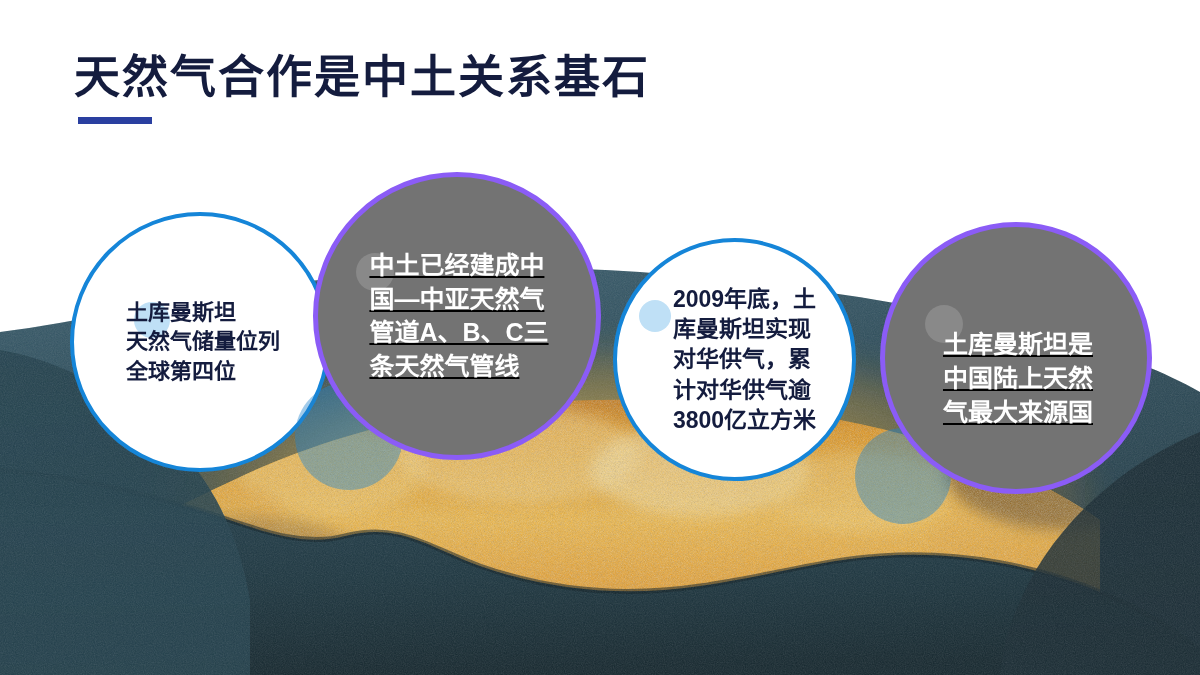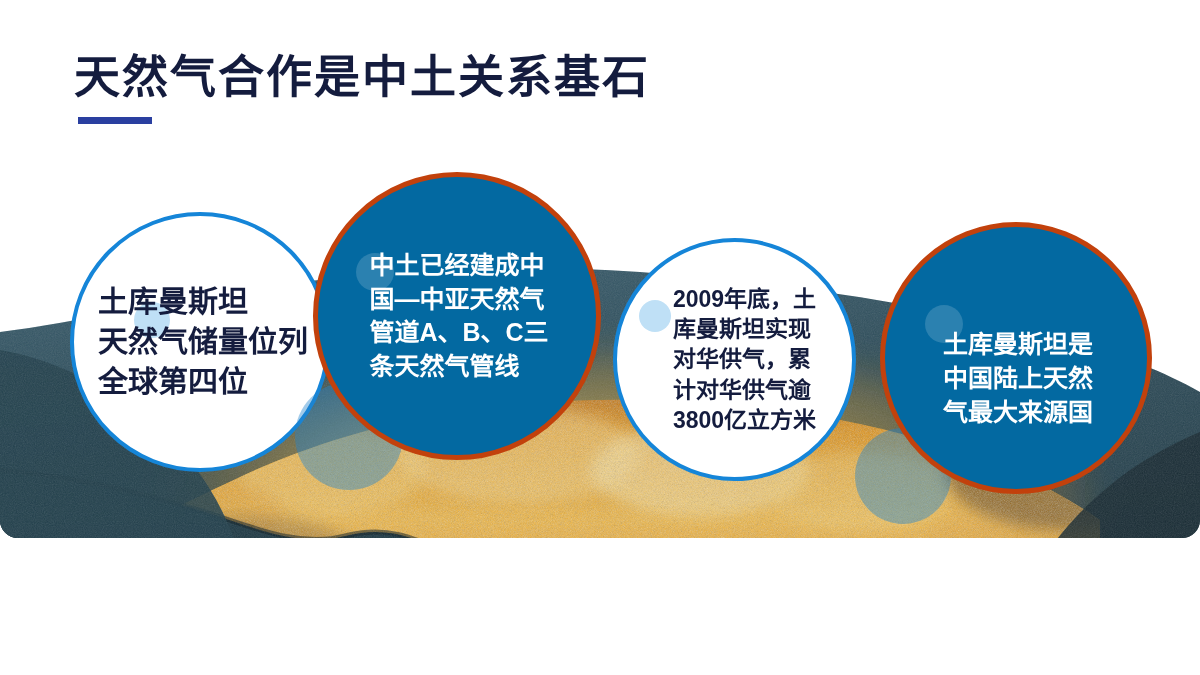--- a/index.html
+++ b/index.html
@@ -3,25 +3,24 @@
 <meta charset="utf-8">
 <style>
   html, body {
     margin: 0;
     padding: 0;
     background: #ffffff;
   }
   #stage {
     position: relative;
     width: 1200px;
-    height: 538px;
+    height: 675px;
     overflow: hidden;
     background: #ffffff;
     font-family: "Liberation Sans", "DejaVu Sans", sans-serif;
-    border-radius: 18px;
   }
 
   
   .photo-wrap {
     position: absolute;
     left: 0; top: 0;
     width: 1200px; height: 675px;
     overflow: hidden;
     z-index: 1;
   }
@@ -110,29 +109,30 @@
   
   .bubble.light {
     background: #ffffff;
     border: 4px solid #1585d8;
   }
   .bubble.light .bubble-text { color: #141c3e; }
   .bubble.light .dot { background: #bfe0f6; }
 
   
   .bubble.solid {
-    background: #0369a1;
-    border: 5px solid #c2410c;
+    background: #737373;
+    border: 5px solid #8b5cf6;
+    text-decoration: underline;
   }
   .bubble.solid .bubble-text { color: #ffffff; }
   .bubble.solid .dot { background: rgba(255,255,255,.16); }
 
   
   #bubble-1 { left: 70px;  top: 212px; width: 260px; height: 260px; z-index: 20; }
-  #bubble-1 .bubble-text { font-size: 30px; line-height: 1.34; margin-left: 6px; }
+  #bubble-1 .bubble-text { font-size: 22px; line-height: 1.34; margin-left: 6px; }
   #bubble-1 .dot { width: 36px; height: 36px; left: 60px; top: 86px; }
 
   #bubble-2 { left: 313px; top: 172px; width: 288px; height: 288px; z-index: 30; }
   #bubble-2 .bubble-text { font-size: 25px; line-height: 1.34; margin-left: 4px; }
   #bubble-2 .dot { width: 38px; height: 38px; left: 38px; top: 76px; }
 
   #bubble-3 { left: 613px; top: 238px; width: 243px; height: 243px; z-index: 25; }
   #bubble-3 .bubble-text { font-size: 23px; line-height: 1.32; margin-left: 20px; }
   #bubble-3 .dot { width: 32px; height: 32px; left: 22px; top: 58px; }
 

